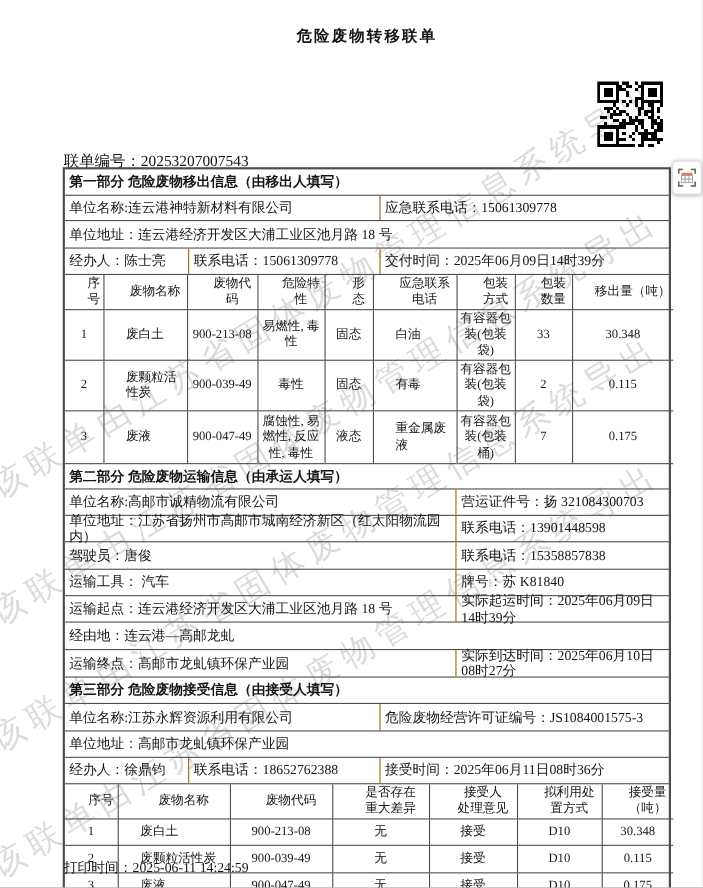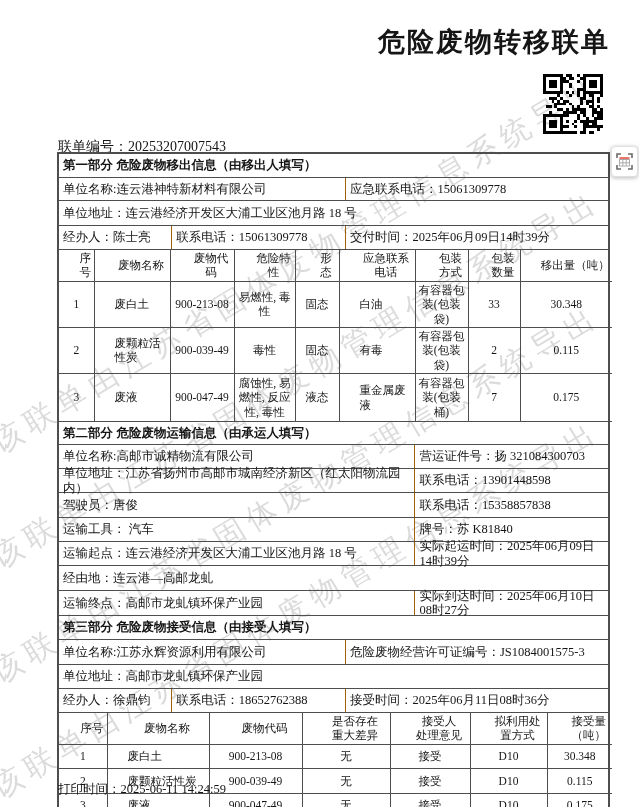--- a/index.html
+++ b/index.html
@@ -15,21 +15,21 @@
     position:absolute; left:-5px;
     font-family:"Liberation Sans","DejaVu Sans",sans-serif;
     font-size:30px; letter-spacing:7px; white-space:nowrap;
     color:rgba(125,125,125,0.28);
     transform:rotate(-31deg); transform-origin:0 50%;
     pointer-events:none; z-index:1;
   }
   
   .doc-title {
     position:absolute; left:57px; top:24px; width:553px;
-    text-align:right; font-size:27px; font-weight:700;
+    text-align:center; font-size:14px; font-weight:700;
     letter-spacing:2px; z-index:2;
   }
   .qr { position:absolute; left:543px; top:74px; width:60px; height:60px; z-index:2; }
   .manifest-no { position:absolute; left:58px; top:138px; font-size:14px; z-index:2; }
   .print-time { position:absolute; left:58px; top:781px; font-size:12.5px; z-index:2; }
 
   
   .doc {
     position:absolute; left:57px; top:152px; width:553px;
     border:2px solid #4e4e4e; background:transparent; z-index:2;

